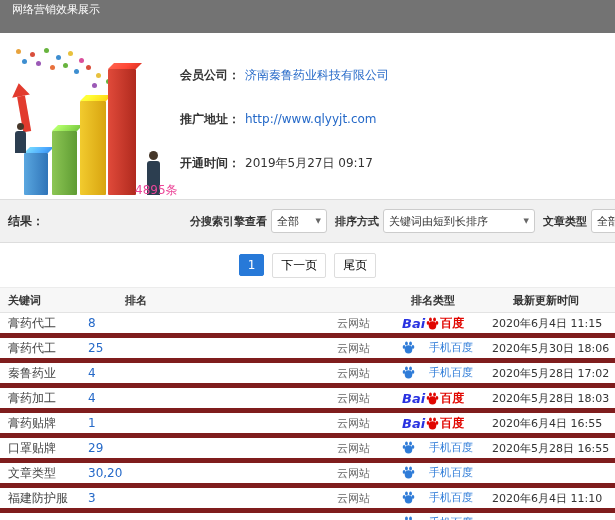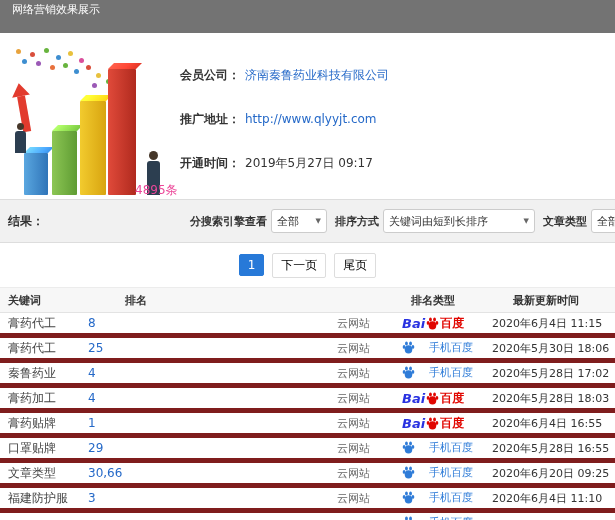--- a/index.html
+++ b/index.html
@@ -283,33 +283,32 @@
                 <ellipse cx="8.2" cy="4.6" rx="2.6" ry="3.8" fill="#2f7cd8"></ellipse>
                 <ellipse cx="15.8" cy="4.6" rx="2.6" ry="3.8" fill="#2f7cd8"></ellipse>
               </svg>
               <span class="mb-label">手机百度</span>
             </span></span>
     <span class="date">2020年5月28日 16:55</span>
   </div>
 
   <div class="trow">
     <span class="kw">文章类型</span>
-    <span class="rank">30,66</span>
-    <span class="rtype">云网站</span>
-    <span class="engine"><span class="mb">
-              <svg class="paw" width="13" height="13" viewBox="0 0 24 24">
-                <ellipse cx="12" cy="15.5" rx="7" ry="7.5" fill="#2f7cd8"></ellipse>
-                <ellipse cx="3.8" cy="11" rx="2.5" ry="3.4" fill="#2f7cd8"></ellipse>
-                <ellipse cx="20.2" cy="11" rx="2.5" ry="3.4" fill="#2f7cd8"></ellipse>
-                <ellipse cx="8.2" cy="4.6" rx="2.6" ry="3.8" fill="#2f7cd8"></ellipse>
-                <ellipse cx="15.8" cy="4.6" rx="2.6" ry="3.8" fill="#2f7cd8"></ellipse>
-              </svg>
-              <span class="mb-label">手机百度</span>
-            </span></span>
-    <span class="date">2020年6月20日 09:25</span>
+    <span class="rank">30,20</span>
+    <span class="rtype">云网站</span>
+    <span class="engine"><span class="mb">
+              <svg class="paw" width="13" height="13" viewBox="0 0 24 24">
+                <ellipse cx="12" cy="15.5" rx="7" ry="7.5" fill="#2f7cd8"></ellipse>
+                <ellipse cx="3.8" cy="11" rx="2.5" ry="3.4" fill="#2f7cd8"></ellipse>
+                <ellipse cx="20.2" cy="11" rx="2.5" ry="3.4" fill="#2f7cd8"></ellipse>
+                <ellipse cx="8.2" cy="4.6" rx="2.6" ry="3.8" fill="#2f7cd8"></ellipse>
+                <ellipse cx="15.8" cy="4.6" rx="2.6" ry="3.8" fill="#2f7cd8"></ellipse>
+              </svg>
+              <span class="mb-label">手机百度</span>
+            </span></span>
   </div>
 
   <div class="trow">
     <span class="kw">福建防护服</span>
     <span class="rank">3</span>
     <span class="rtype">云网站</span>
     <span class="engine"><span class="mb">
               <svg class="paw" width="13" height="13" viewBox="0 0 24 24">
                 <ellipse cx="12" cy="15.5" rx="7" ry="7.5" fill="#2f7cd8"></ellipse>
                 <ellipse cx="3.8" cy="11" rx="2.5" ry="3.4" fill="#2f7cd8"></ellipse>

